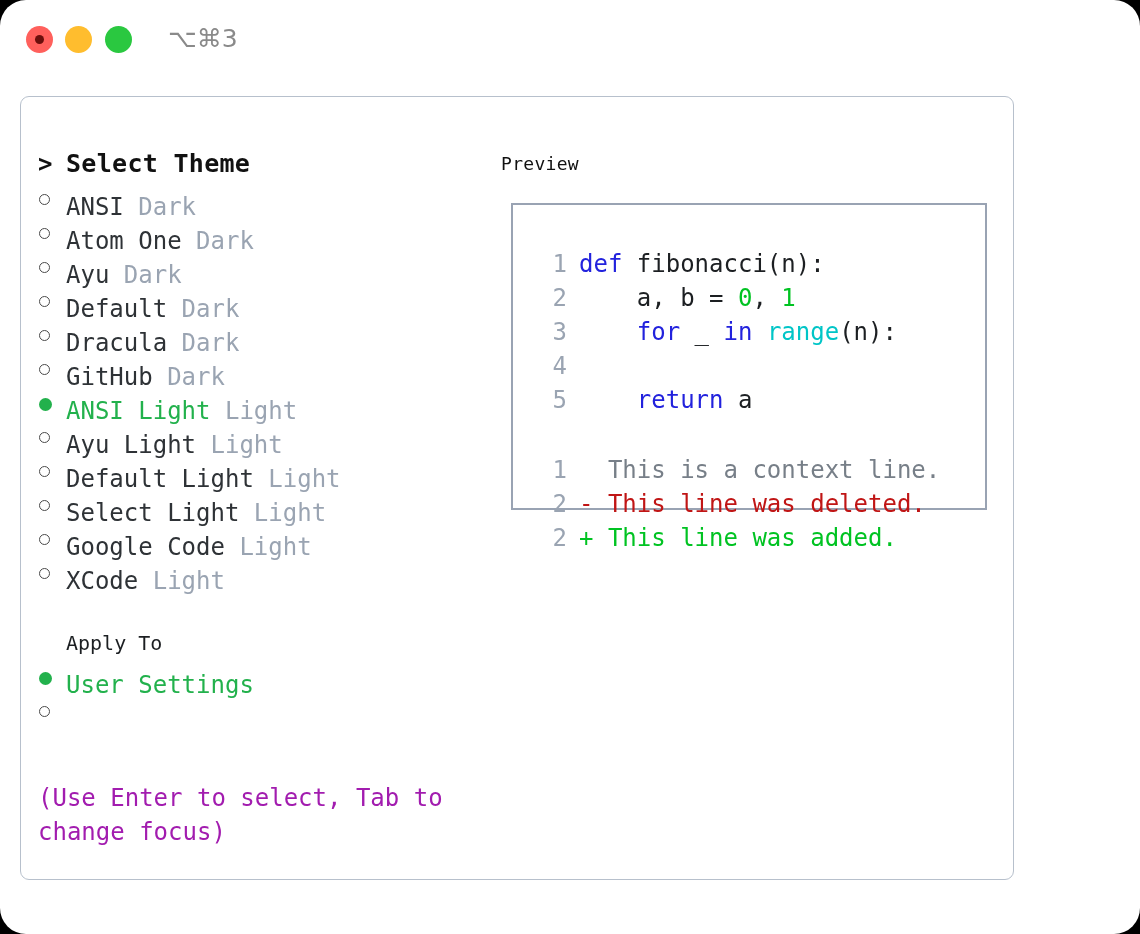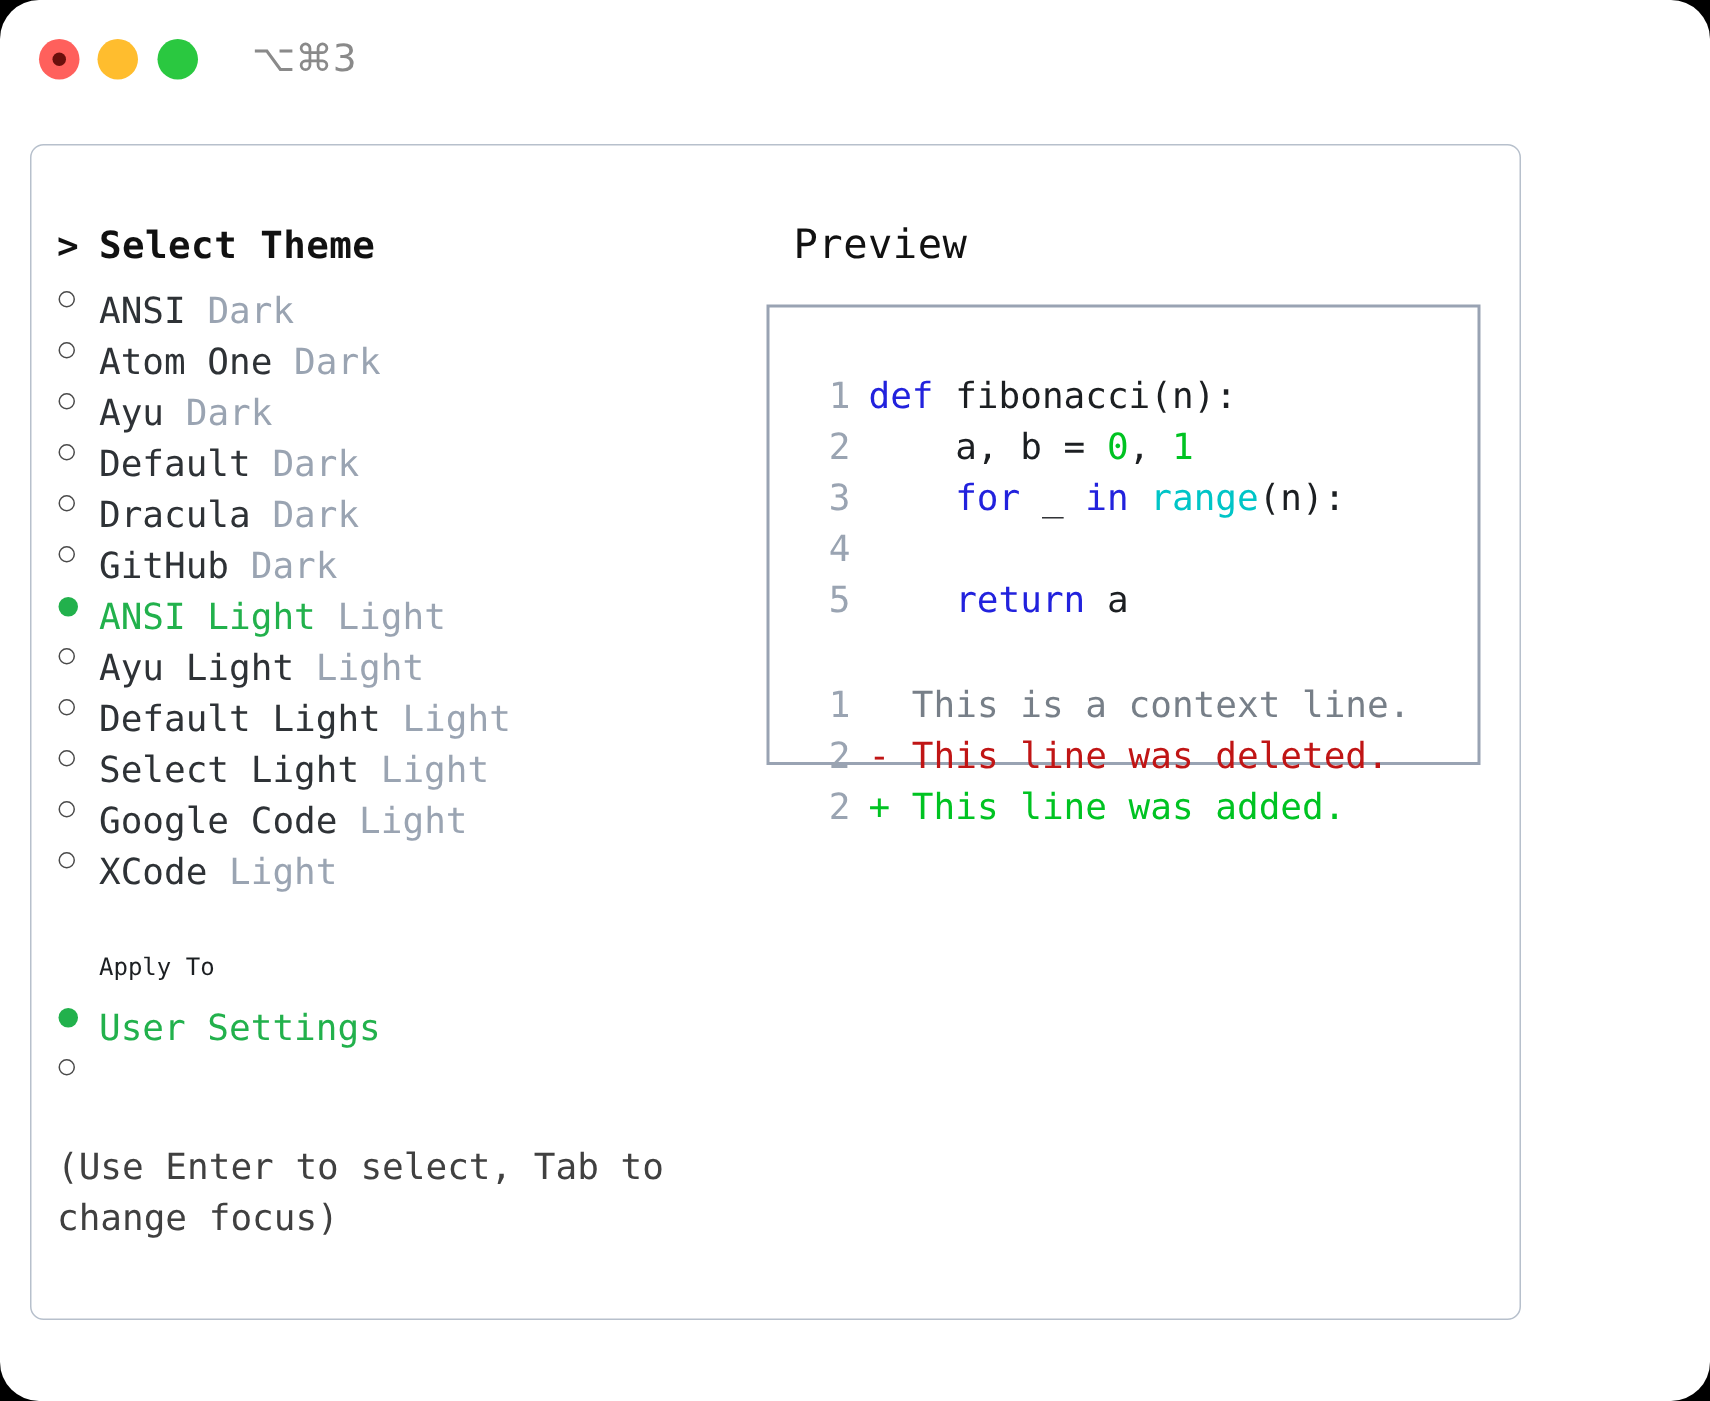--- a/index.html
+++ b/index.html
@@ -143,58 +143,57 @@
     font-weight: bold;
     color: #111111;
   }
 
   .theme-name { color: #2e3236; }
   .theme-name.selected { color: #22b14c; }
   .theme-kind { color: #9aa4b2; }
 
   .section-label {
     color: #1c1f22;
-    font-size: 16px;
+    font-size: 20px;
   }
 
   .apply-name { color: #2e3236; }
   .apply-name.selected { color: #22b14c; }
 
   #apply-pane {
     position: absolute;
     left: 17px;
     top: 528px;
     width: 440px;
   }
 
   #hint {
     position: absolute;
     left: 17px;
-    top: 664px;
+    top: 684px;
     width: 420px;
     font-size: 24px;
     line-height: 34px;
-    color: #404040;
+    color: #a21caf;
     white-space: pre-wrap;
   }
 
   
   #preview-pane {
     position: absolute;
     left: 480px;
     top: 50px;
     width: 500px;
   }
   #preview-title {
-    font-size: 27px;
+    font-size: 18px;
     line-height: 34px;
     color: #111111;
     font-weight: normal;
     letter-spacing: 0.3px;
-    margin-left: 28px;
   }
   #preview-box {
     position: absolute;
     left: 490px;
     top: 106px;
     width: 476px;
     height: 307px;
     border: 2px solid #99a3b3;
     box-sizing: border-box;
     background: #ffffff;

